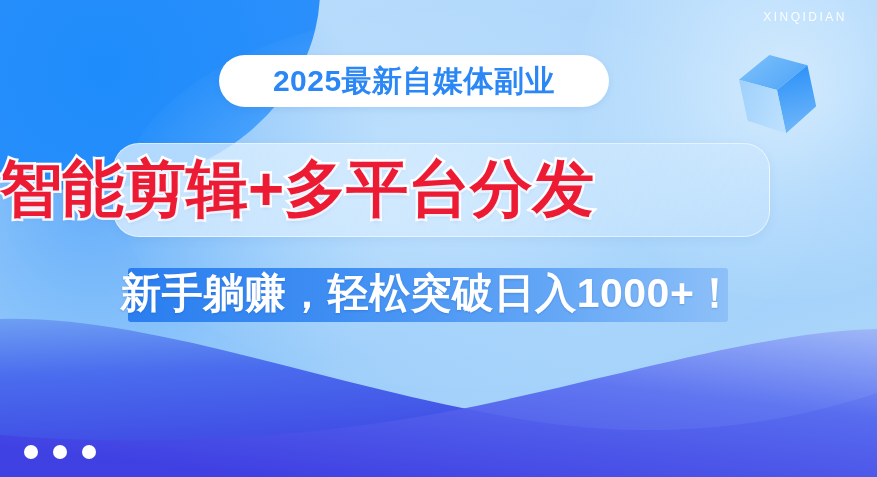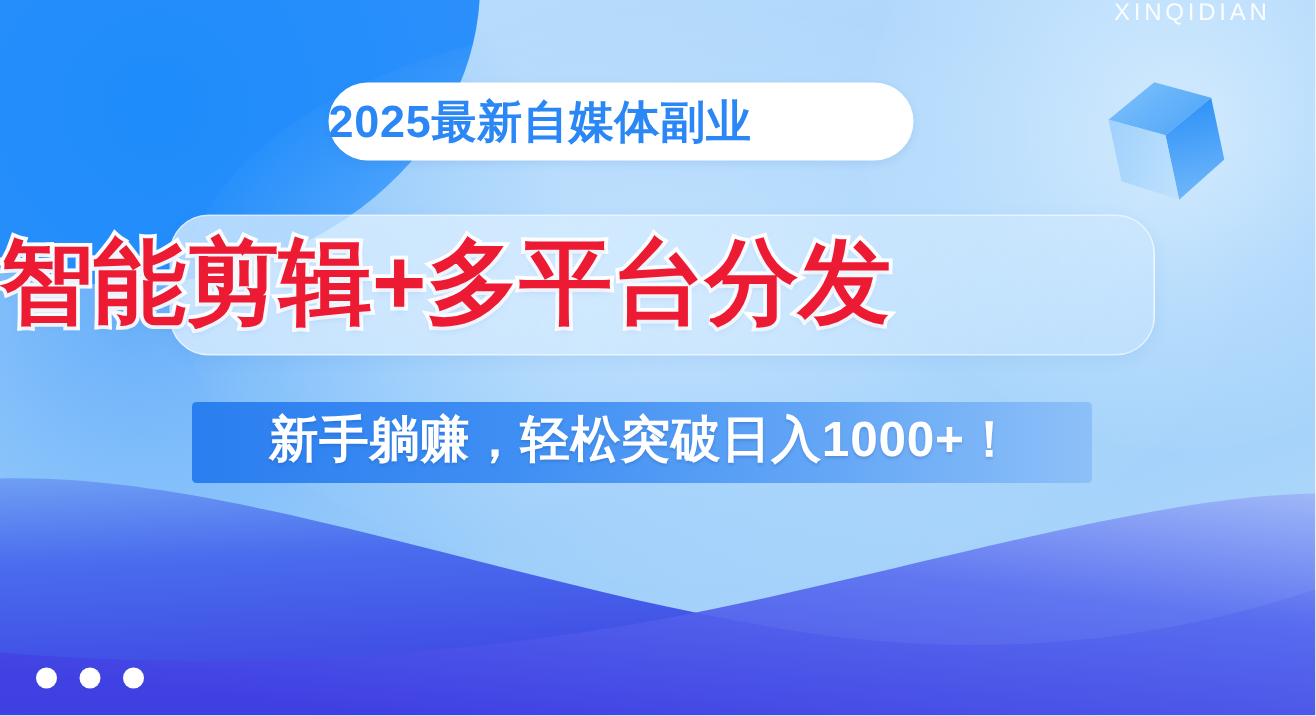--- a/index.html
+++ b/index.html
@@ -89,39 +89,40 @@
     width: 14px;
     height: 14px;
     border-radius: 50%;
     background: #ffffff;
   }
 
   
   .brand {
     position: absolute;
     right: 30px;
-    top: 0;
+    top: 10px;
     color: #ffffff;
-    font-size: 16px;
+    font-size: 12px;
     letter-spacing: 2.5px;
     font-weight: 400;
     opacity: 0.95;
   }
 
   
   .pill {
     position: absolute;
     left: 219px;
     top: 55px;
     width: 390px;
     height: 52px;
     border-radius: 26px;
     background: #ffffff;
     display: flex;
     align-items: center;
+    justify-content: center;
     box-shadow: 0 2px 6px rgba(40,110,190,0.12);
   }
   .pill-text {
     color: #2a87f5;
     font-size: 30px;
     font-weight: 700;
     letter-spacing: 0.5px;
     white-space: nowrap;
   }
 
@@ -168,21 +169,21 @@
   .subhead {
     position: absolute;
     left: 128px;
     top: 268px;
     width: 600px;
     height: 51px;
     display: flex;
     align-items: center;
     justify-content: center;
     color: #ffffff;
-    font-size: 33px;
+    font-size: 41px;
     font-weight: 700;
     letter-spacing: 0.5px;
     white-space: nowrap;
     text-shadow: 0 1px 2px rgba(20,70,150,0.25);
   }
 </style>
 </head>
 <body>
 
 <div class="poster">

